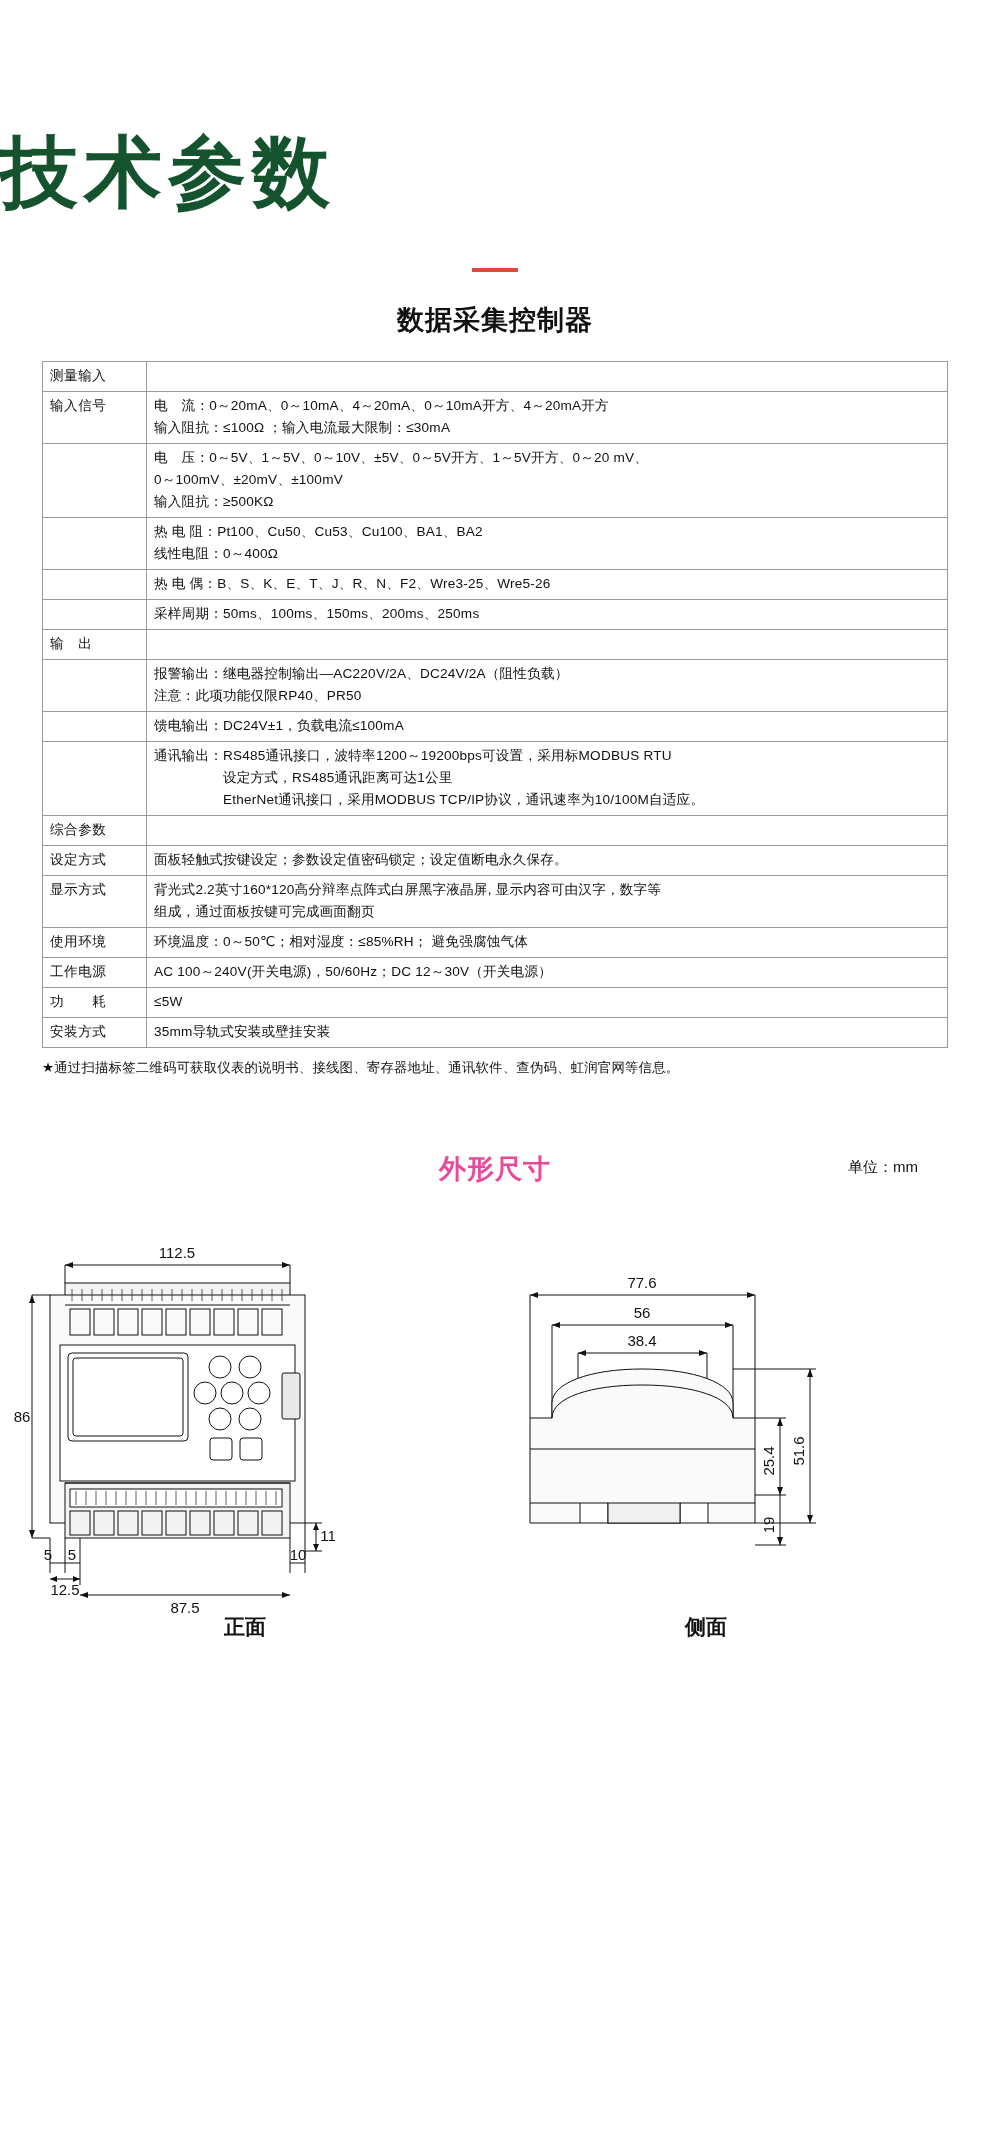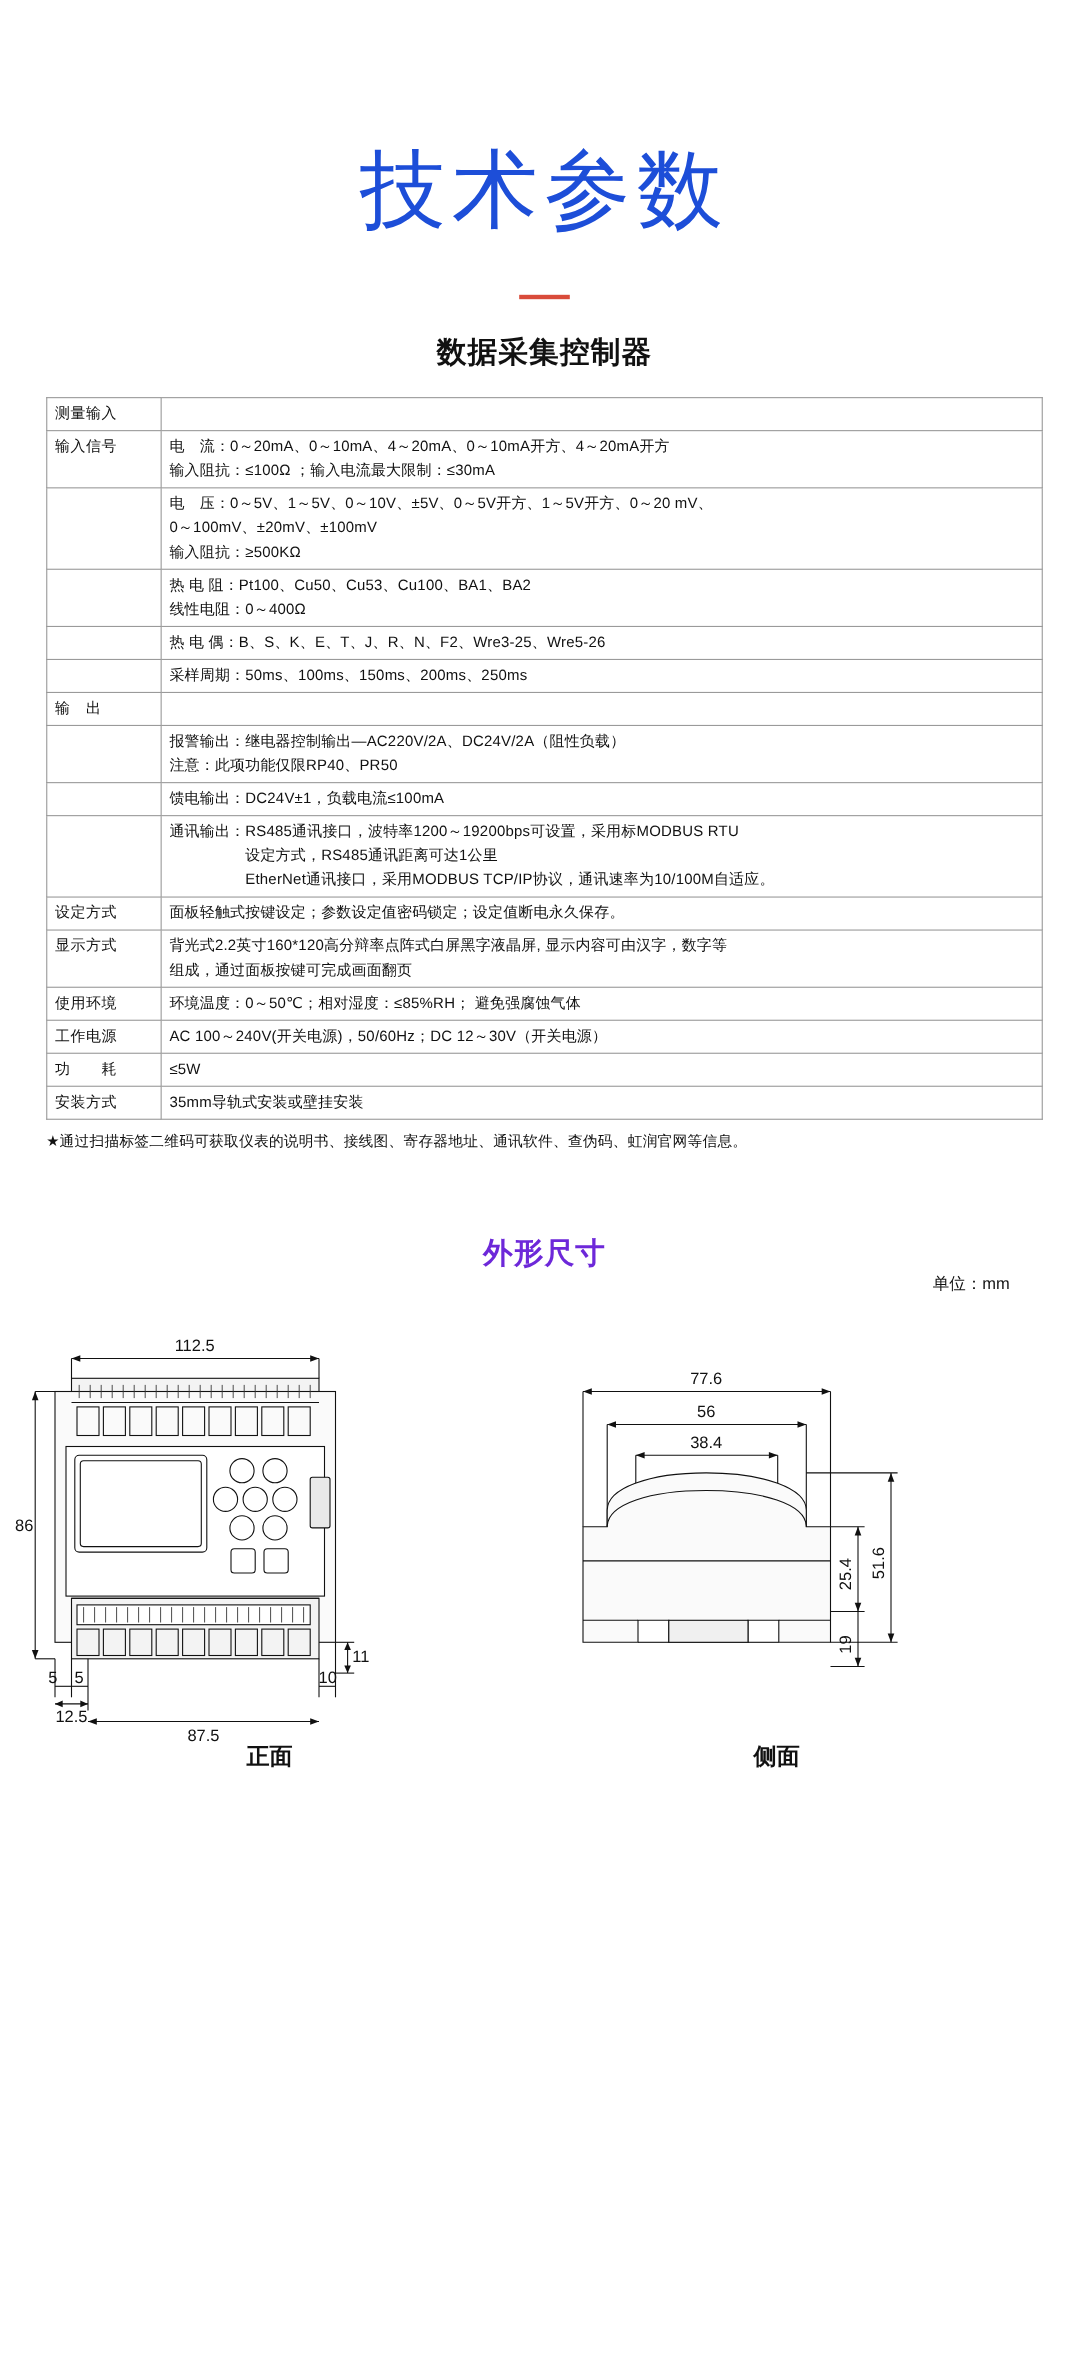--- a/index.html
+++ b/index.html
@@ -16,25 +16,25 @@
   .page {
     width: 990px;
     min-height: 2155px;
     position: relative;
     background: #fff;
     overflow: hidden;
   }
 
   
   .main-title {
-    text-align: center;
+    text-align: left;
     font-size: 78px;
-    font-weight: 400;
+    font-weight: 700;
     letter-spacing: 6px;
-    color: #1d4ed8;
+    color: #14532d;
     padding-top: 78px;
     line-height: 1.1;
   }
   .title-rule {
     width: 46px;
     height: 4px;
     background: #d94b3a;
     margin: 44px auto 0 auto;
   }
   .sub-title {
@@ -79,21 +79,21 @@
     font-size: 13.4px;
     color: #111;
     letter-spacing: 0.2px;
   }
 
   
   .dim-title {
     text-align: center;
     font-size: 27px;
     font-weight: 700;
-    color: #6d28d9;
+    color: #ec4899;
     margin-top: 74px;
     letter-spacing: 1px;
   }
   .unit {
     position: absolute;
     right: 72px;
     top: 1158px;
     font-size: 15px;
     color: #111;
   }
@@ -186,20 +186,24 @@
               <span class="line">馈电输出：DC24V±1，负载电流≤100mA</span>
             </td>
           </tr>
           <tr>
             <td class="lbl"></td>
             <td class="val">
               <span class="line">通讯输出：RS485通讯接口，波特率1200～19200bps可设置，采用标MODBUS RTU</span>
               <span class="line">　　　　　设定方式，RS485通讯距离可达1公里</span>
               <span class="line">　　　　　EtherNet通讯接口，采用MODBUS TCP/IP协议，通讯速率为10/100M自适应。</span>
             </td>
+          </tr>
+          <tr>
+            <td class="lbl">综合参数</td>
+            <td class="val">&nbsp;</td>
           </tr>
           <tr>
             <td class="lbl">设定方式</td>
             <td class="val">
               <span class="line">面板轻触式按键设定；参数设定值密码锁定；设定值断电永久保存。</span>
             </td>
           </tr>
           <tr>
             <td class="lbl">显示方式</td>
             <td class="val">

